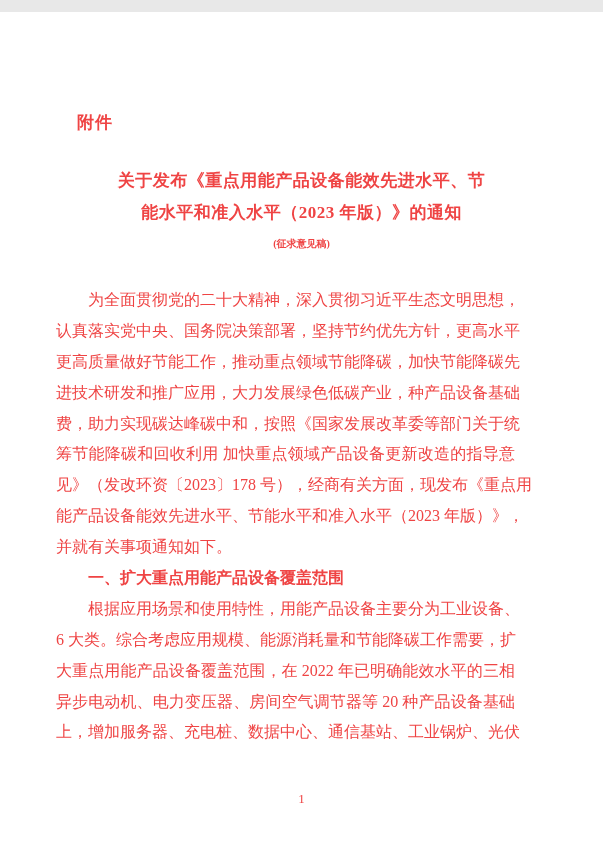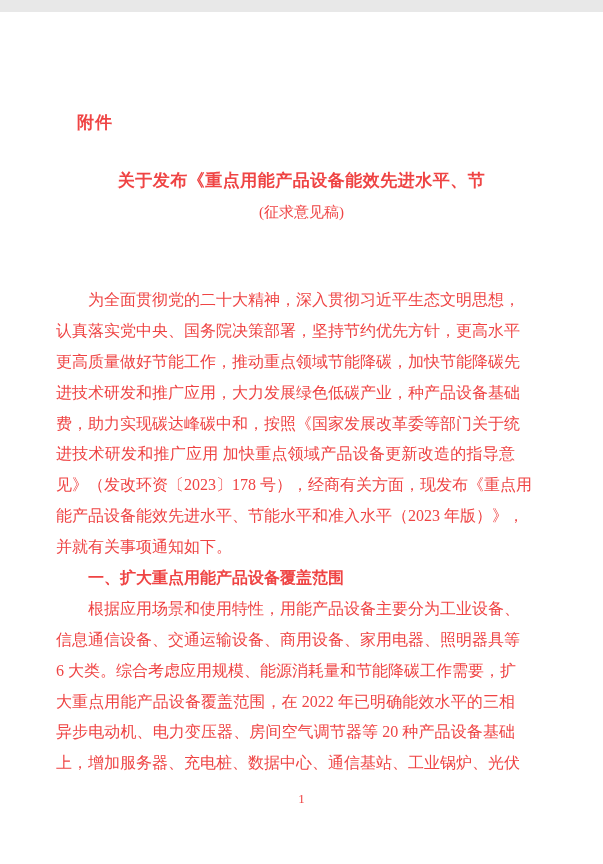--- a/index.html
+++ b/index.html
@@ -27,22 +27,22 @@
   }
   .title-line{
     font-size:17px;
     font-weight:700;
     line-height:32px;
     letter-spacing:0.5px;
     white-space:nowrap;
   }
   .subtitle{
     margin-top:4px;
-    font-size:15px;
-    font-weight:400;
+    font-size:10px;
+    font-weight:700;
     line-height:22px;
   }
   .body-block{
     position:absolute;
     left:56px;
     width:459px;
     top:273px;
     font-size:16px;
     line-height:30.9px;
   }
@@ -76,36 +76,36 @@
 </style>
 </head>
 <body>
 
 <div class="page">
 
   <div class="attachment">附件</div>
 
   <div class="title-block">
     <div class="title-line">关于发布《重点用能产品设备能效先进水平、节</div>
+    <div class="title-line">能水平和准入水平（2023 年版）》的通知</div>
     <div class="subtitle">(征求意见稿)</div>
   </div>
 
   <div class="body-block">
     <div class="line indent">为全面贯彻党的二十大精神，深入贯彻习近平生态文明思想，</div>
     <div class="line">认真落实党中央、国务院决策部署，坚持节约优先方针，更高水平</div>
     <div class="line">更高质量做好节能工作，推动重点领域节能降碳，加快节能降碳先</div>
     <div class="line">进技术研发和推广应用，大力发展绿色低碳产业，种产品设备基础</div>
     <div class="line">费，助力实现碳达峰碳中和，按照《国家发展改革委等部门关于统</div>
-    <div class="line">进技术研发和推广应用 加快重点领域产品设备更新改造的指导意</div>
+    <div class="line">筹节能降碳和回收利用 加快重点领域产品设备更新改造的指导意</div>
     <div class="line">见》（发改环资〔2023〕178 号），经商有关方面，现发布《重点用</div>
     <div class="line">能产品设备能效先进水平、节能水平和准入水平（2023 年版）》，</div>
     <div class="line short">并就有关事项通知如下。</div>
     <div class="line heading indent">一、扩大重点用能产品设备覆盖范围</div>
     <div class="line indent">根据应用场景和使用特性，用能产品设备主要分为工业设备、</div>
-    <div class="line">信息通信设备、交通运输设备、商用设备、家用电器、照明器具等</div>
     <div class="line">6 大类。综合考虑应用规模、能源消耗量和节能降碳工作需要，扩</div>
     <div class="line">大重点用能产品设备覆盖范围，在 2022 年已明确能效水平的三相</div>
     <div class="line">异步电动机、电力变压器、房间空气调节器等 20 种产品设备基础</div>
     <div class="line">上，增加服务器、充电桩、数据中心、通信基站、工业锅炉、光伏</div>
   </div>
 
   <div class="page-number">1</div>
 
 </div>
 

